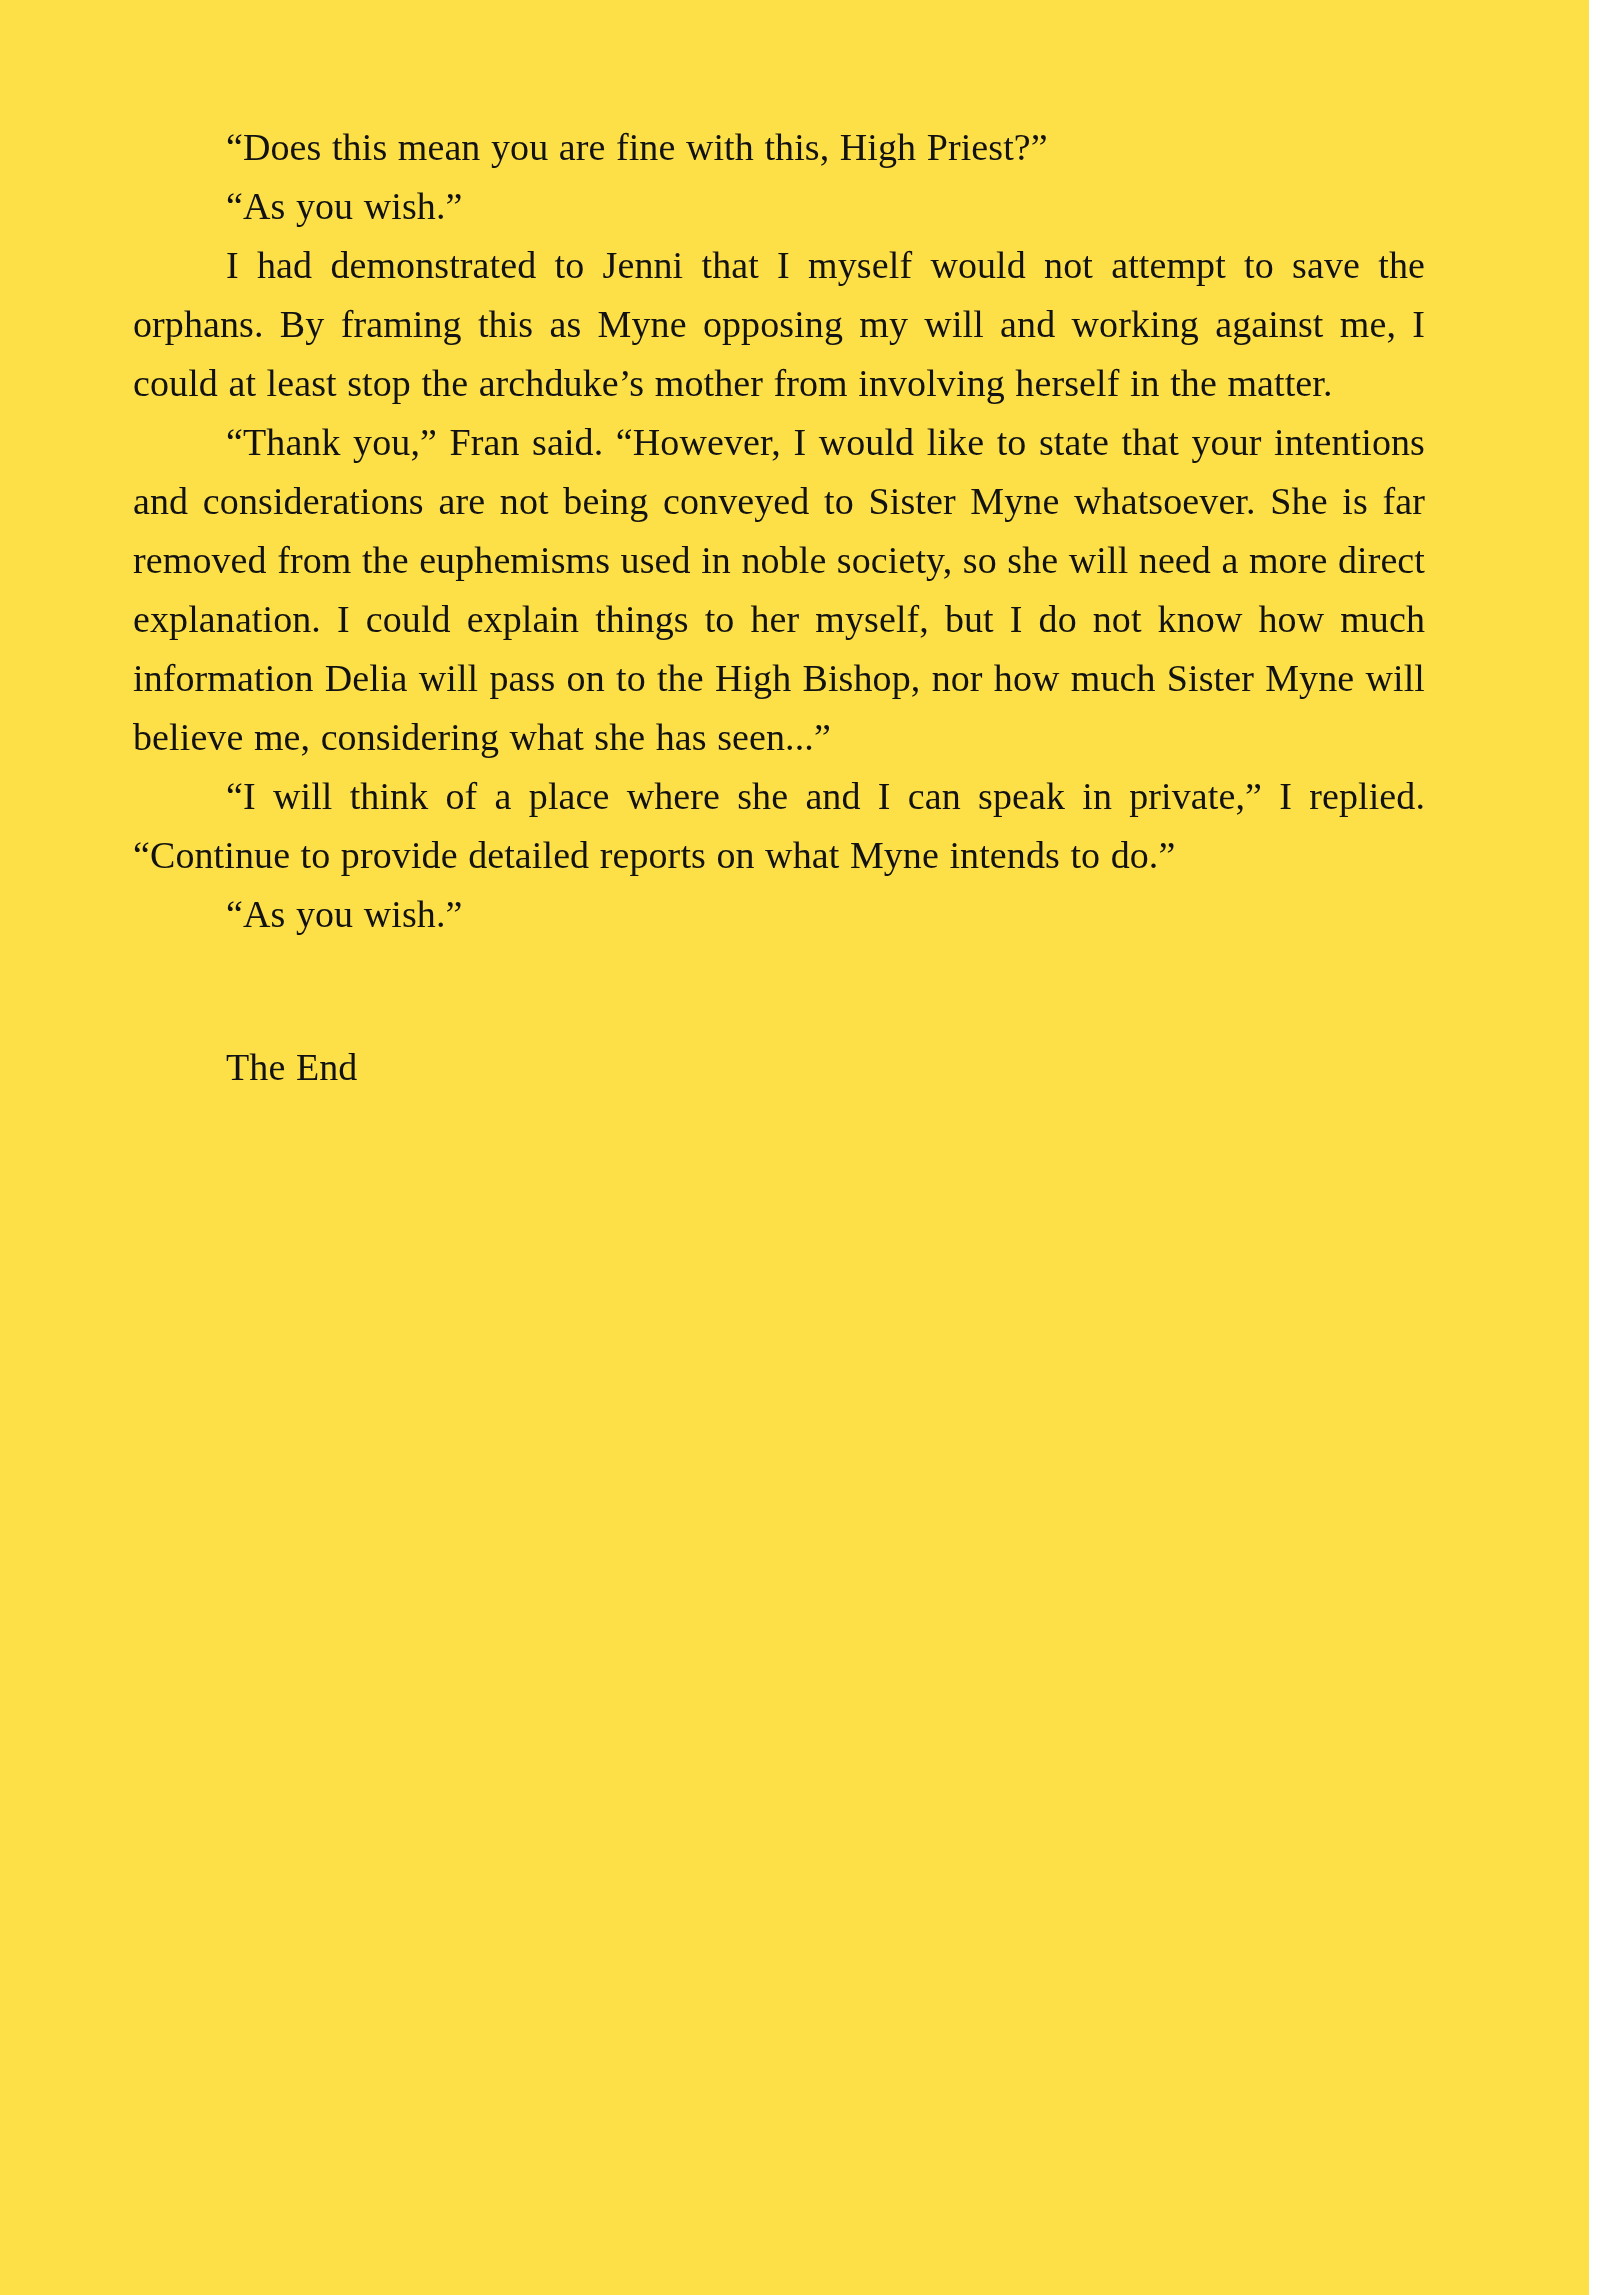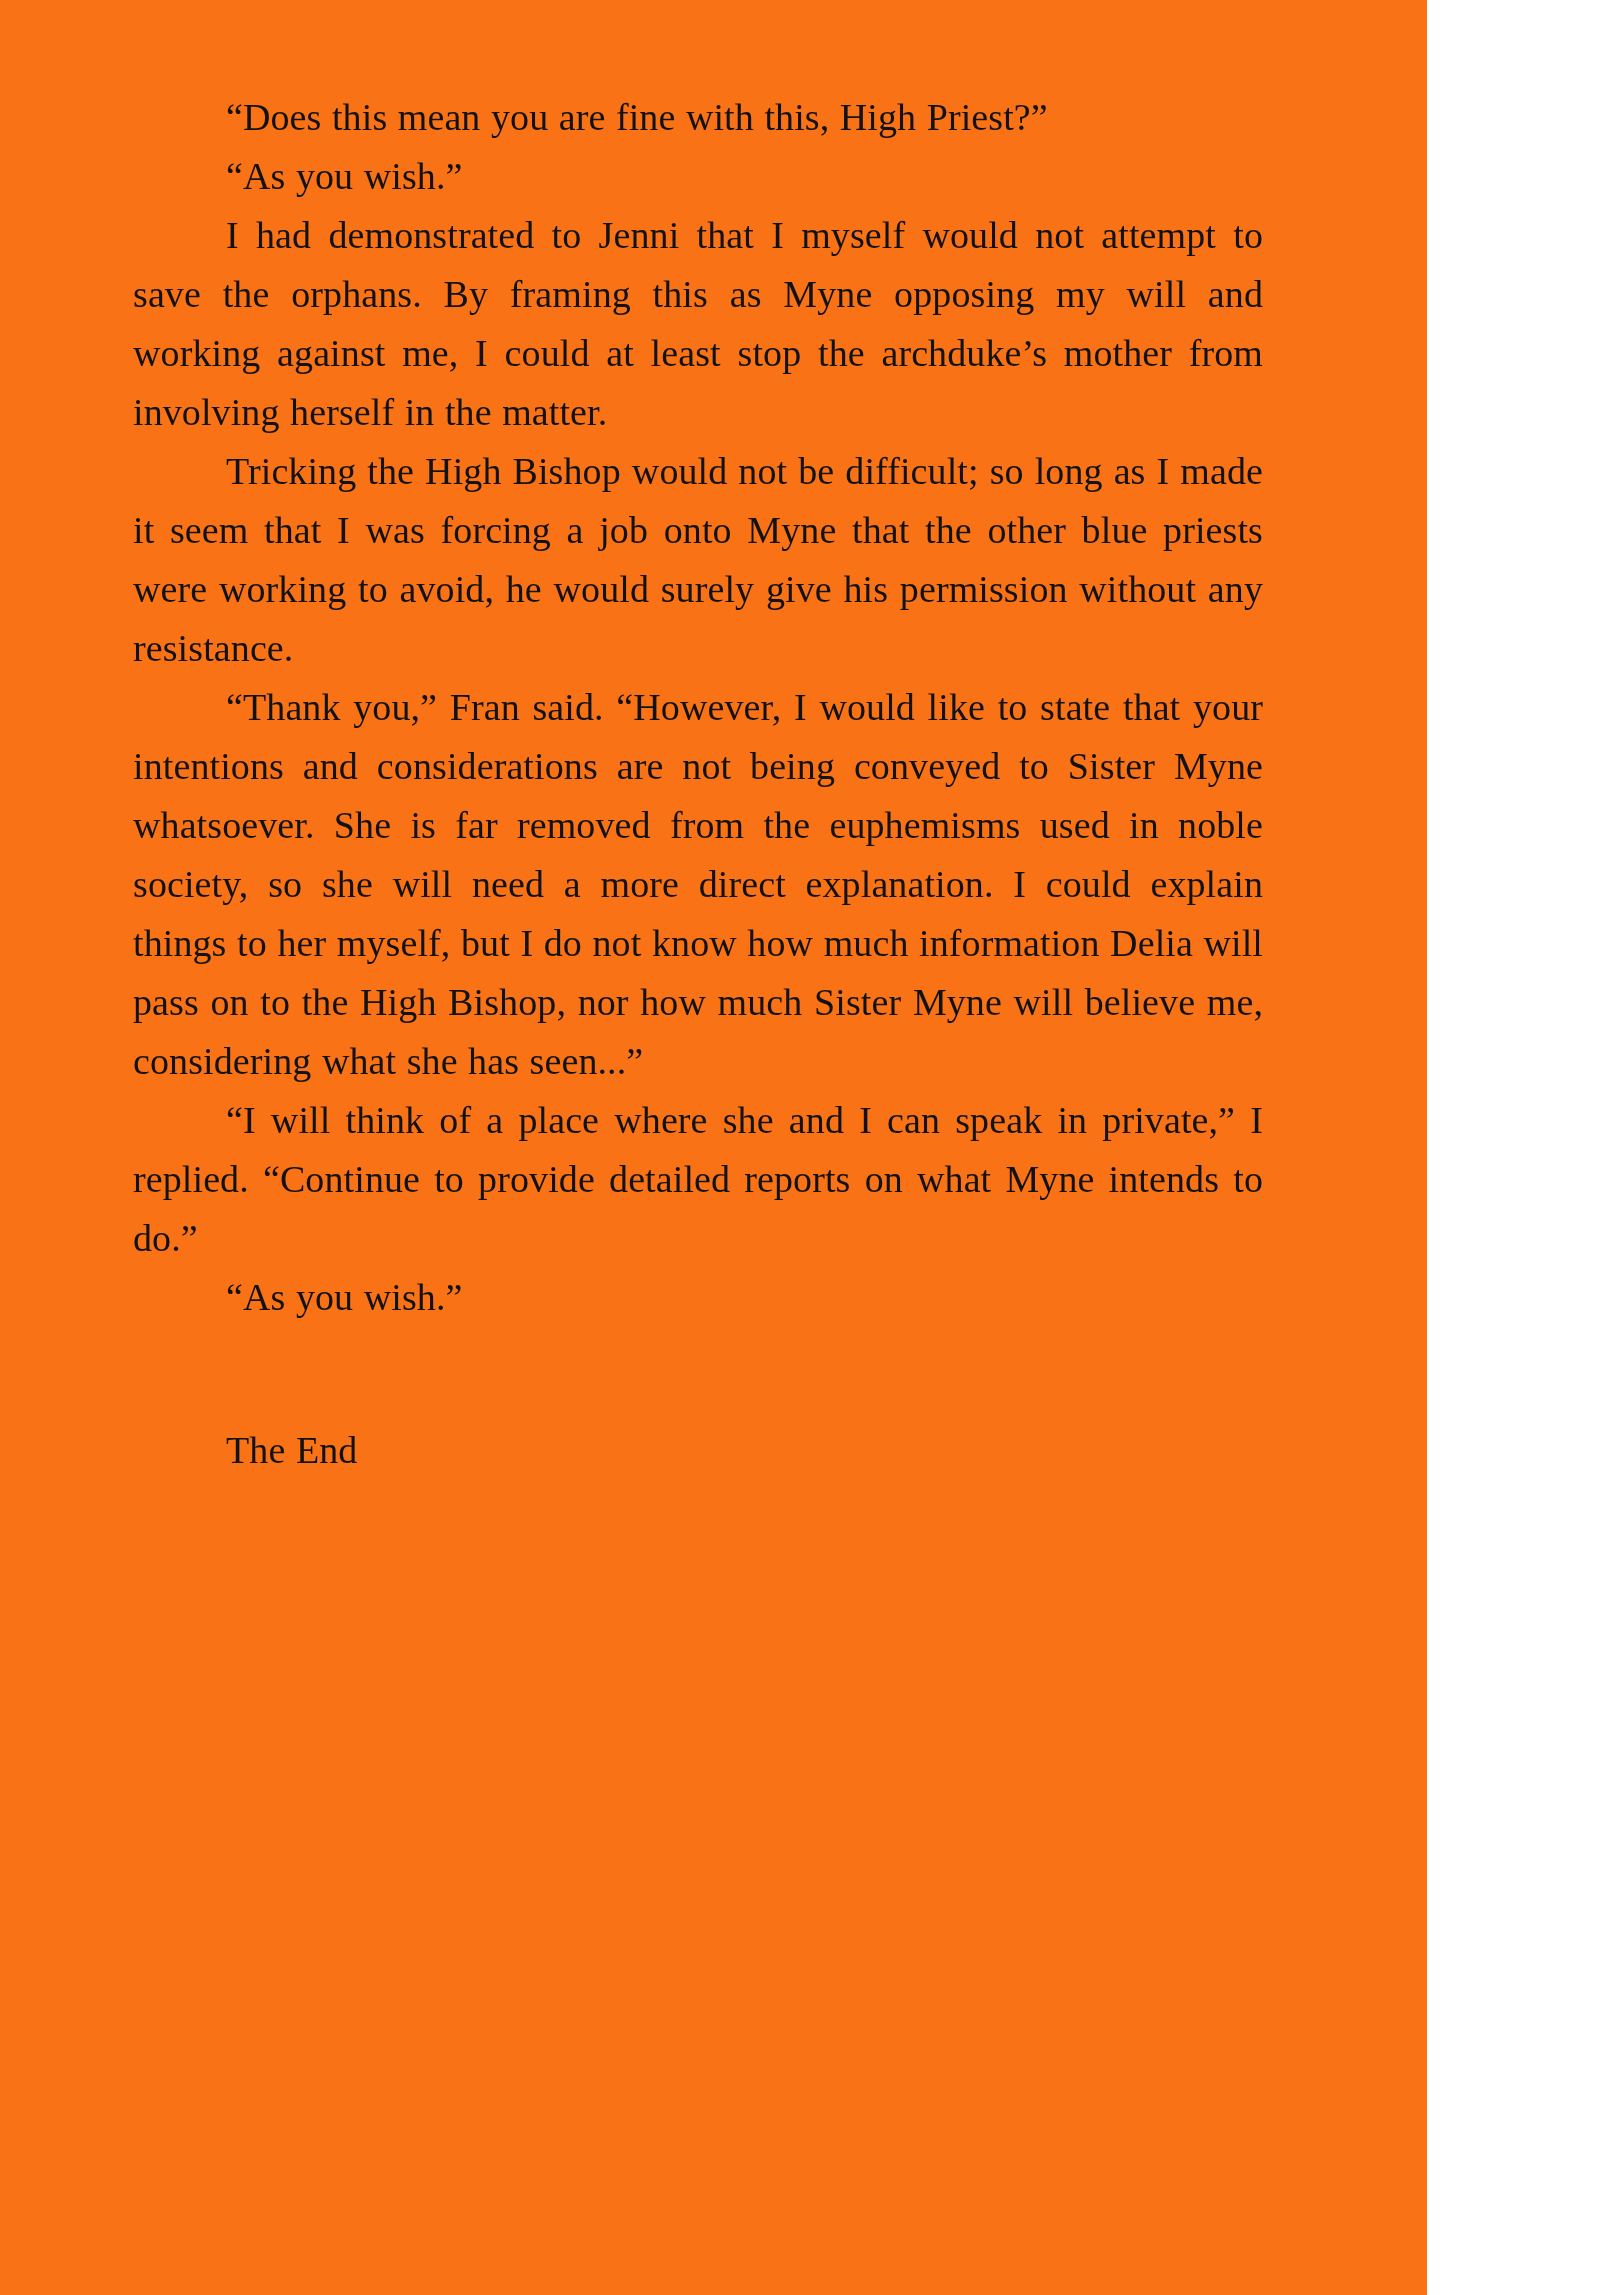--- a/index.html
+++ b/index.html
@@ -10,24 +10,24 @@
     width: 1614px;
     height: 2295px;
     position: relative;
     font-family: "Liberation Serif", "DejaVu Serif", serif;
     color: #121212;
   }
   .page {
     position: absolute;
     top: 0;
     left: 0;
-    width: 1427px;
+    width: 1589px;
     height: 2295px;
-    padding: 88px 164px 0 133px;
-    background: #f97316;
+    padding: 118px 164px 0 133px;
+    background: #fde047;
   }
   .text-block {
     width: 100%;
   }
   .text-block p {
     font-size: 38px;
     line-height: 59px;
     text-align: justify;
     text-indent: 93px;
     letter-spacing: 0.1px;
@@ -40,20 +40,19 @@
   }
 </style>
 </head>
 <body>
 
 <div class="page">
   <div class="text-block">
     <p>“Does this mean you are fine with this, High Priest?”</p>
     <p>“As you wish.”</p>
     <p>I had demonstrated to Jenni that I myself would not attempt to save the orphans. By framing this as Myne opposing my will and working against me, I could at least stop the archduke’s mother from involving herself in the matter.</p>
-    <p>Tricking the High Bishop would not be difficult; so long as I made it seem that I was forcing a job onto Myne that the other blue priests were working to avoid, he would surely give his permission without any resistance.</p>
     <p>“Thank you,” Fran said. “However, I would like to state that your intentions and considerations are not being conveyed to Sister Myne whatsoever. She is far removed from the euphemisms used in noble society, so she will need a more direct explanation. I could explain things to her myself, but I do not know how much information Delia will pass on to the High Bishop, nor how much Sister Myne will believe me, considering what she has seen...”</p>
     <p>“I will think of a place where she and I can speak in private,” I replied. “Continue to provide detailed reports on what Myne intends to do.”</p>
     <p>“As you wish.”</p>
     <p class="the-end">The End</p>
   </div>
 </div>
 
 
 </body></html>

